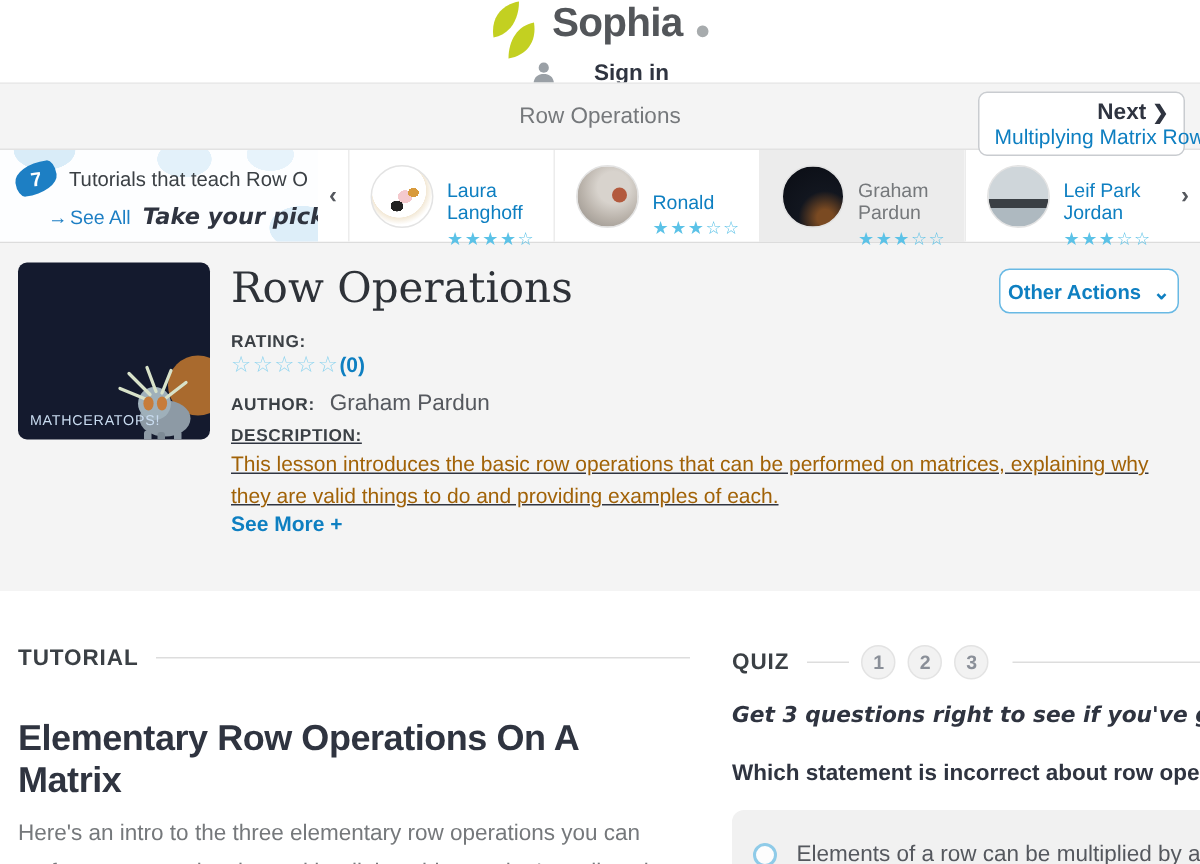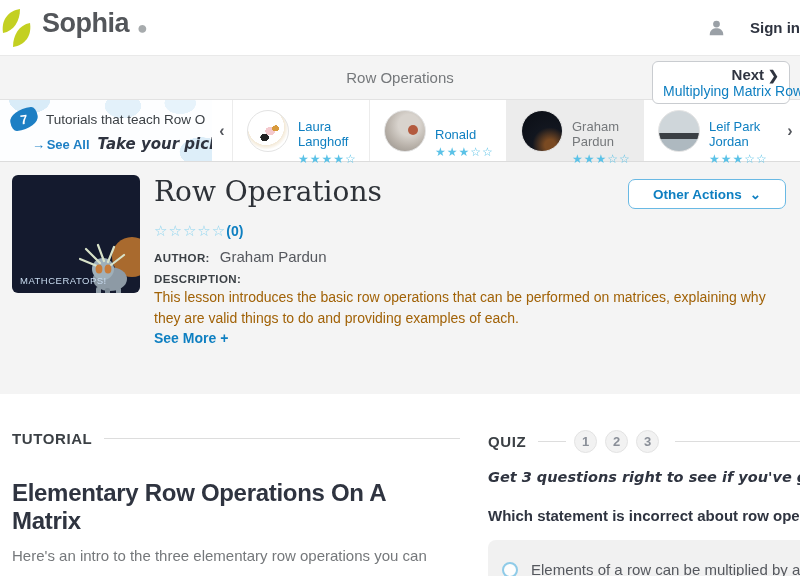--- a/index.html
+++ b/index.html
@@ -1,21 +1,21 @@
 <!DOCTYPE html>
 <html><head>
 <meta charset="utf-8">
 <style>
   * { margin:0; padding:0; box-sizing:border-box; }
   html,body { width:800px; height:576px; overflow:hidden; background:#fff;
     font-family:"Liberation Sans", sans-serif; color:#2f3440; }
 
   
   .header { height:55px; display:flex; align-items:center; justify-content:space-between;
-    padding:0 0; background:#fff; }
+    padding:0 0; background:#fff;flex-direction:column; }
   .brand { display:flex; align-items:flex-start; gap:8px; }
   .brand-text { font-size:27px; font-weight:bold; color:#53565a; letter-spacing:-0.5px; }
   .brand-dot { color:#a7abad; font-size:18px; margin-top:10px; }
   .signin { display:flex; align-items:center; gap:25px; font-size:15px; font-weight:bold; color:#2f3440; cursor:pointer; }
 
   
   .navbar { position:relative; height:45px; background:#f4f4f4;
     border-top:1px solid #e9e9e9; border-bottom:1px solid #e2e2e2;
     display:flex; align-items:center; justify-content:center; }
   .nav-title { font-size:15px; color:#75787b; }
@@ -33,21 +33,21 @@
       radial-gradient(30px 20px at 58% 10%,  #e3f1fa 60%, transparent 61%),
       radial-gradient(36px 24px at 95% 85%,  #ddeef9 60%, transparent 61%),
       radial-gradient(26px 18px at 85% 5%,   #e7f3fb 60%, transparent 61%),
       #fdfeff; }
   .promo-row1 { display:flex; align-items:center; gap:8px; }
   .badge7 { width:28px; height:22px; background:#1d7fc4; color:#fff; font-size:13px; font-weight:bold;
     display:flex; align-items:center; justify-content:center;
     border-radius:80% 20% 80% 20% / 55% 45% 55% 45%; transform:rotate(-8deg); flex:none; }
   .promo-title { font-size:13.5px; color:#3b4045; white-space:nowrap; overflow:hidden; width:162px; }
   .promo-row2 { display:flex; align-items:baseline; gap:8px; margin-top:5px; }
-  .see-all { color:#1d7fc4; font-size:13px; font-weight:bold; margin-left:22px; cursor:pointer; white-space:nowrap; }
+  .see-all { color:#1d7fc4; font-size:13px; font-weight:normal; margin-left:22px; cursor:pointer; white-space:nowrap; }
   .see-all .arr { letter-spacing:-2px; }
   .tagline { font-family:"DejaVu Sans", sans-serif; font-style:italic; font-weight:bold;
     font-size:15px; color:#2f3440; white-space:nowrap; }
   .car-chevron { width:20px; display:flex; align-items:center; justify-content:center;
     font-size:16px; font-weight:bold; color:#55585e; cursor:pointer; background:#fff; }
   .teacher { flex:1; display:flex; align-items:center; gap:9px; padding:6px 8px 6px 14px;
     border-left:1px solid #ececec; background:#fff; cursor:pointer; }
   .teacher.selected { background:#ececec; }
   .avatar { width:42px; height:42px; border-radius:50%; flex:none; border:1px solid #e3e3e3; }
   .av-cow   { background:radial-gradient(circle at 45% 40%, #fff 55%, #f3e9d7 56%, #fff 70%),#fff; position:relative; }
@@ -67,30 +67,30 @@
 
   
   .lesson { background:#f4f4f4; padding:13px 12px 0 12px; height:232px; display:flex; gap:14px; }
   .thumb { width:128px; height:118px; background:#141a2e; border-radius:6px; position:relative; flex:none; overflow:hidden; }
   .thumb-caption { position:absolute; left:8px; bottom:7px; font-size:9.5px; font-weight:normal;
     color:#c9dcf0; letter-spacing:0.5px; }
   .thumb svg { position:absolute; right:-4px; bottom:-2px; }
   .lesson-main { flex:1; position:relative; }
   .lesson-title { font-family:"DejaVu Serif", serif; font-size:28px; font-weight:normal; color:#2e3238; }
   .other-actions { position:absolute; right:2px; top:4px; background:#fff; border:1px solid #69b9e4;
-    border-radius:7px; padding:6px 24px; color:#0e7fc1; font-size:13.5px; font-weight:bold; cursor:pointer;
+    border-radius:7px; padding:6px 5px; color:#0e7fc1; font-size:13.5px; font-weight:bold; cursor:pointer;
     display:flex; align-items:center; gap:8px; }
   .meta-label { font-size:11.5px; font-weight:bold; color:#3b4045; letter-spacing:0.4px; }
   .rating-block { margin-top:14px; }
   .rating-row { display:flex; align-items:center; font-size:14px; }
   .rating-stars { color:#8ed4ef; font-size:15px; letter-spacing:1px; }
   .rating-count { color:#0e7fc1; font-weight:bold; }
   .author-row { margin-top:8px; display:flex; align-items:baseline; gap:10px; }
   .author-name { font-size:15px; color:#55585e; }
-  .desc-block { margin-top:8px; }
+  .desc-block { margin-top:8px;text-decoration:underline; }
   .desc-text { font-size:14px; color:#a16207; line-height:1.5; max-width:645px; margin-top:2px; }
   .see-more { color:#0e7fc1; font-size:14px; font-weight:bold; cursor:pointer; display:inline-block; }
 
   
   .lower { display:flex; padding:36px 12px 0 12px; gap:28px; background:#fff; }
   .col-tutorial { width:448px; flex:none; }
   .col-quiz { flex:1; }
   .sec-head { display:flex; align-items:center; }
   .sec-label { font-size:15px; font-weight:bold; color:#3b4045; letter-spacing:0.6px; }
   .sec-line { height:1px; background:#ddd; flex:1; margin-left:12px; }
@@ -216,20 +216,21 @@
   </div>
 
   <div class="lesson-main">
     <h1 class="lesson-title">Row Operations</h1>
     <div class="other-actions">
       <span>Other Actions</span>
       <span>⌄</span>
     </div>
 
     <div class="rating-block">
+      <div class="meta-label">RATING:</div>
       <div class="rating-row">
         <span class="rating-stars">☆☆☆☆☆</span>
         <span class="rating-count">(0)</span>
       </div>
     </div>
 
     <div class="author-row">
       <span class="meta-label">AUTHOR:</span>
       <span class="author-name">Graham Pardun</span>
     </div>

